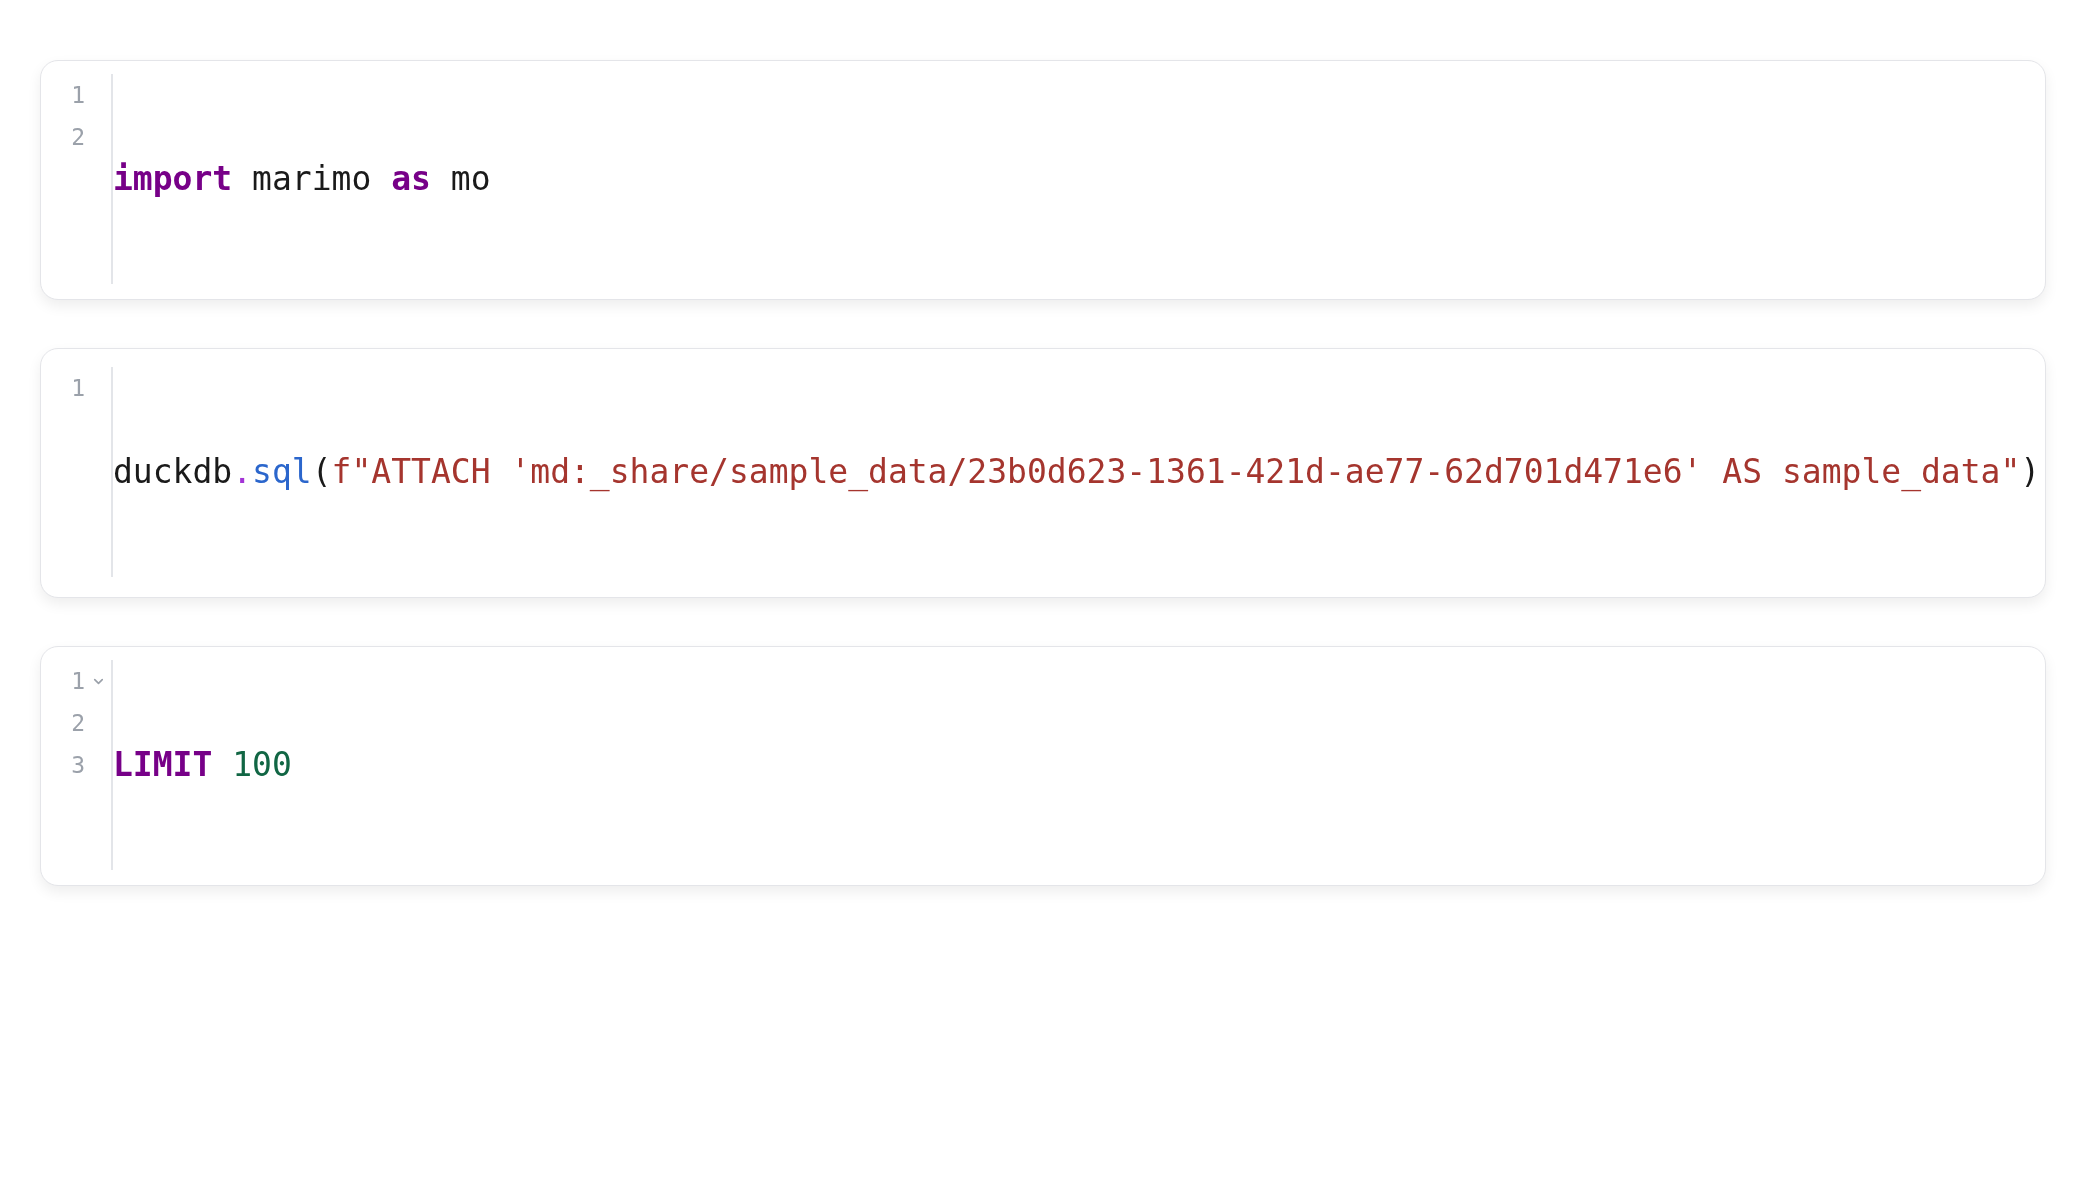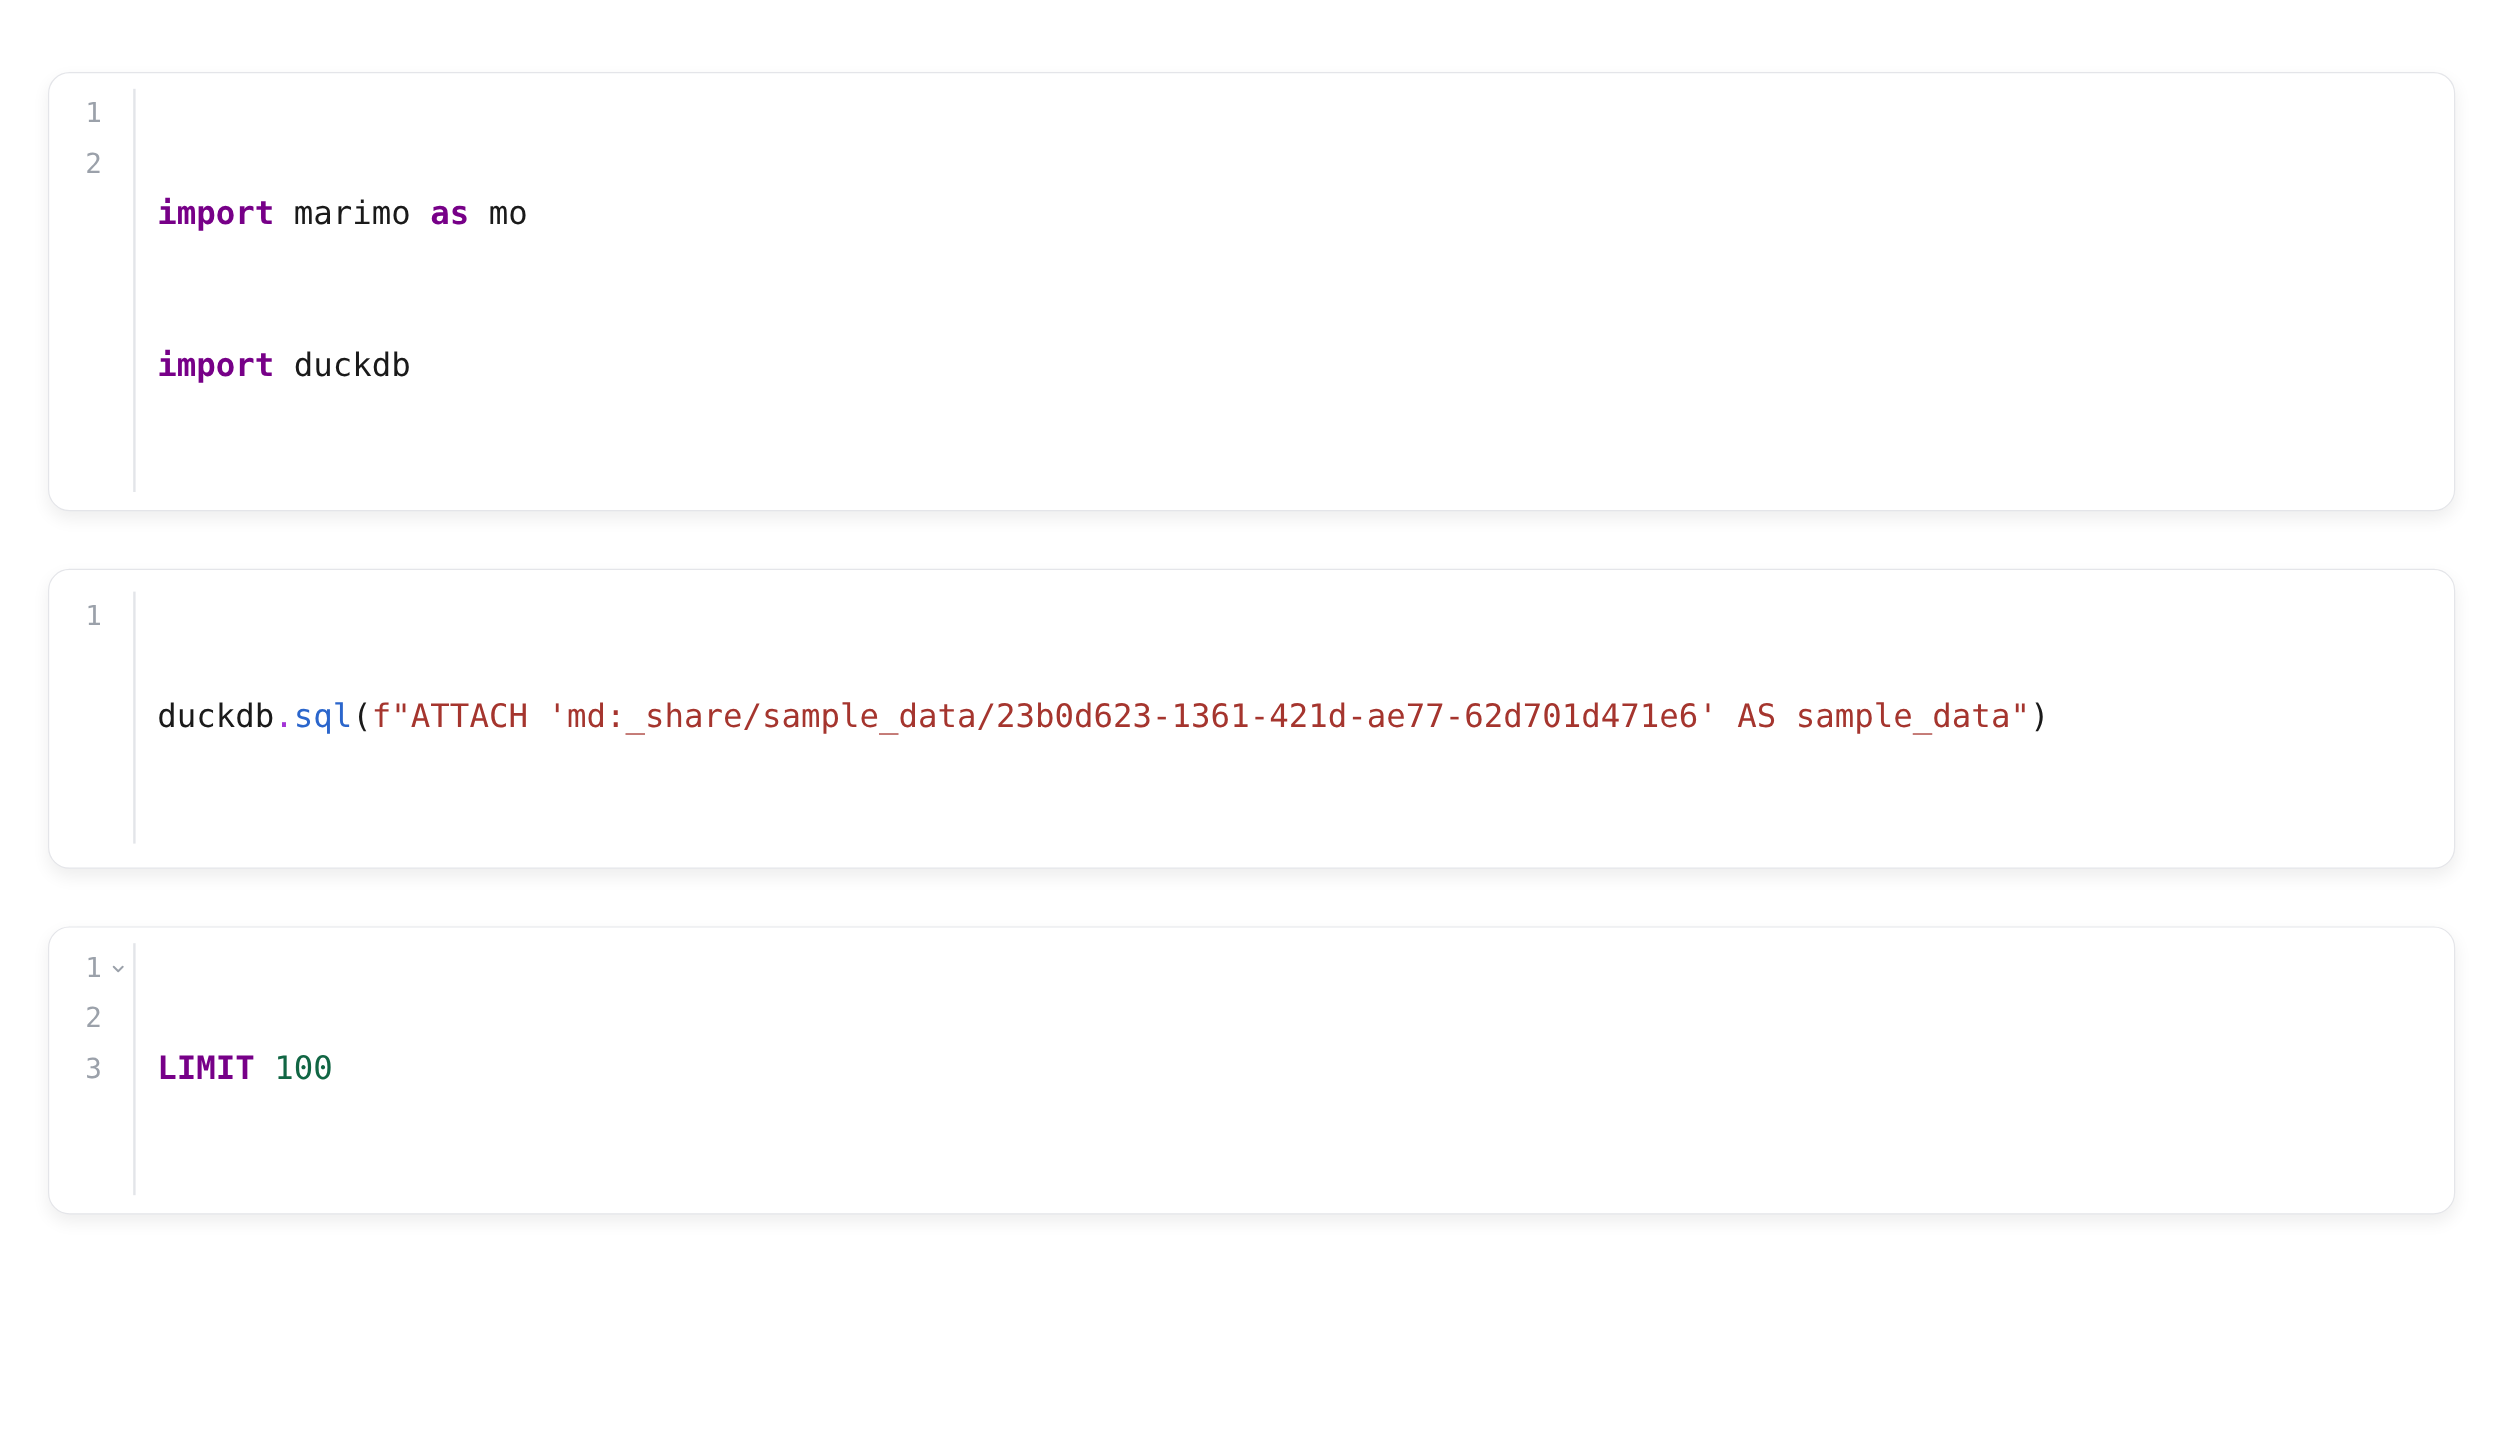--- a/index.html
+++ b/index.html
@@ -30,23 +30,23 @@
     border-right: 2px solid #e3e5e9;
     color: #9ba1aa;
     font-family: "DejaVu Sans Mono", monospace;
     font-size: 23px; line-height: 42px;
   }
   .ln { display: flex; justify-content: flex-end; align-items: center; height: 42px; }
   .ln .num { text-align: right; }
   .fold-slot { width: 26px; flex: none; display: flex; align-items: center; justify-content: center; }
   .fold-slot svg { display: block; }
   .code {
-    flex: 1; padding-left: 18px;
+    flex: 1; 
     font-family: "DejaVu Sans Mono", monospace;
-    font-size: 27px; line-height: 42px;
+    font-size: 33px; line-height: 42px;
     white-space: pre; overflow: hidden;
   }
   .cl { height: 42px; }
   .tk-plain { color: #1a1a1a; }
   .tk-kw   { color: #770088; font-weight: bold; }
   .tk-str  { color: #a5352e; }
   .tk-fn   { color: #2b66cc; }
   .tk-num  { color: #116644; }
   .tk-op   { color: #a334d6; }
   svg.ic { fill: none; stroke-linecap: round; stroke-linejoin: round; }
@@ -63,21 +63,20 @@
             <span class="num">1</span>
             <span class="fold-slot"></span>
           </div>
         <div class="ln">
             <span class="num">2</span>
             <span class="fold-slot"></span>
           </div>
       </div>
       <div class="code">
         <div class="cl"><span class="tk-kw">import</span><span class="tk-plain"> marimo </span><span class="tk-kw">as</span><span class="tk-plain"> mo</span></div>
-        <div class="cl"><span class="tk-kw">import</span><span class="tk-plain"> duckdb</span></div>
       </div>
     </div>
   </section>
 
   <section class="card">
     <div class="code-area pad-md">
       <div class="gutter">
         <div class="ln">
             <span class="num">1</span>
             <span class="fold-slot"></span>

